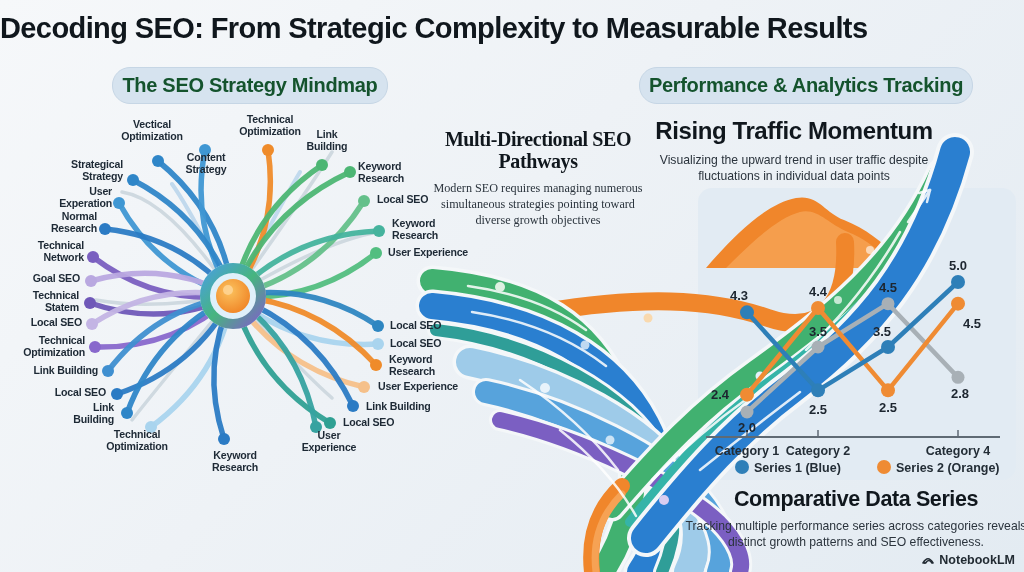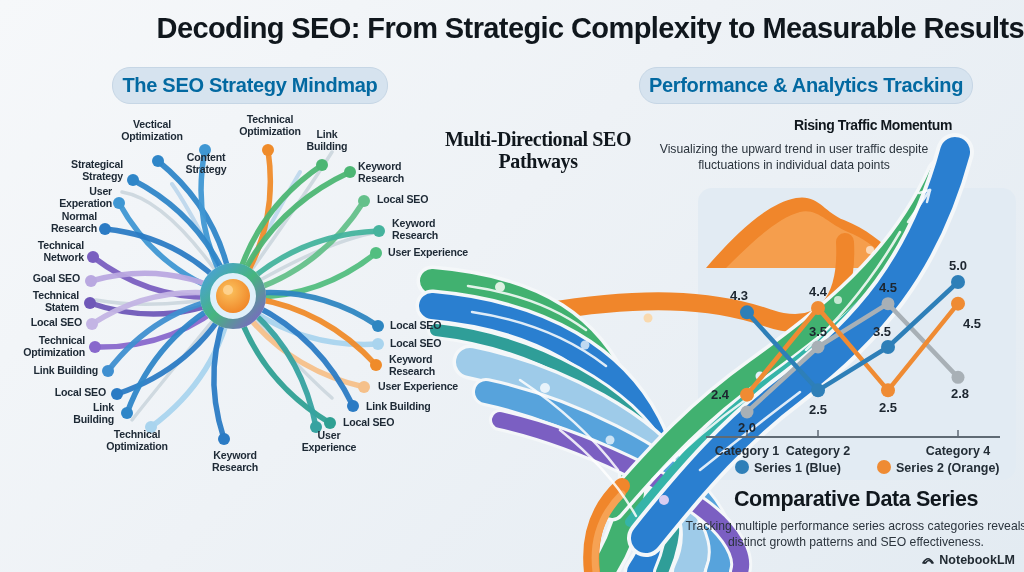--- a/index.html
+++ b/index.html
@@ -3,37 +3,37 @@
 <meta charset="utf-8">
 <style>
   html,body{margin:0;padding:0;background:#dfe6ec;}
   .stage{
     position:relative;width:1024px;height:572px;overflow:hidden;
     font-family:"Liberation Sans",sans-serif;
     background:linear-gradient(135deg,#f6f8fa 0%,#eef2f6 45%,#e3ebf2 100%);
   }
   .abs{position:absolute;}
   .page-title{
-    left:0;top:12px;width:1024px;text-align:right;
+    left:0;top:12px;width:1024px;text-align:left;
     font-size:29px;font-weight:800;letter-spacing:-0.6px;color:#10171d;
   }
   .badge{
     top:67px;height:35px;border-radius:18px;background:#d6e3ef;
     border:1px solid #c6d6e5;display:flex;align-items:center;justify-content:center;
-    font-size:20px;font-weight:800;letter-spacing:-0.3px;color:#0369a1;
+    font-size:20px;font-weight:800;letter-spacing:-0.3px;color:#14532d;
   }
   .badge.left{left:112px;width:274px;}
   .badge.right{left:639px;width:332px;}
   .tblock{text-align:center;color:#10171d;}
   .tblock h2{margin:0;font-weight:800;letter-spacing:-0.4px;line-height:1.12;}
   .tblock p{margin:8px 0 0 0;font-size:12.2px;line-height:1.3;color:#2b343d;font-weight:500;}
   .pathways{left:424px;top:128px;width:228px;font-family:Liberation Serif, serif;}
   .pathways h2{font-size:20px;}
   .momentum{left:636px;top:118px;width:316px;}
-  .momentum h2{font-size:14px;text-align:right;}
+  .momentum h2{font-size:24px;}
   .planning{left:28px;top:487px;width:356px;}
   .planning h2{font-size:21.5px;}
   .comparative{left:674px;top:487px;width:364px;}
   .comparative h2{font-size:21.5px;}
   #mindmap-labels .mm-label{
     position:absolute;font-size:10.6px;font-weight:700;color:#1d2935;
     line-height:1.1;white-space:pre-line;letter-spacing:-0.2px;
   }
   .a-m{transform:translate(-50%,-50%);text-align:center;}
   .a-e{transform:translate(-100%,-50%);text-align:right;}
@@ -246,20 +246,21 @@
       </g>
   </svg>
 
   <div class="abs page-title">Decoding SEO: From Strategic Complexity to Measurable Results</div>
 
   <div class="abs badge left">The SEO Strategy Mindmap</div>
   <div class="abs badge right">Performance &amp; Analytics Tracking</div>
 
   <div class="abs tblock pathways">
     <h2>Multi-Directional SEO Pathways</h2>
+    <p>Modern SEO requires managing numerous simultaneous strategies pointing toward diverse growth objectives</p>
   </div>
 
   <div class="abs tblock momentum">
     <h2>Rising Traffic Momentum</h2>
     <p>Visualizing the upward trend in user traffic despite fluctuations in individual data points</p>
   </div>
 
 
   <div class="abs tblock comparative">
     <h2>Comparative Data Series</h2>

